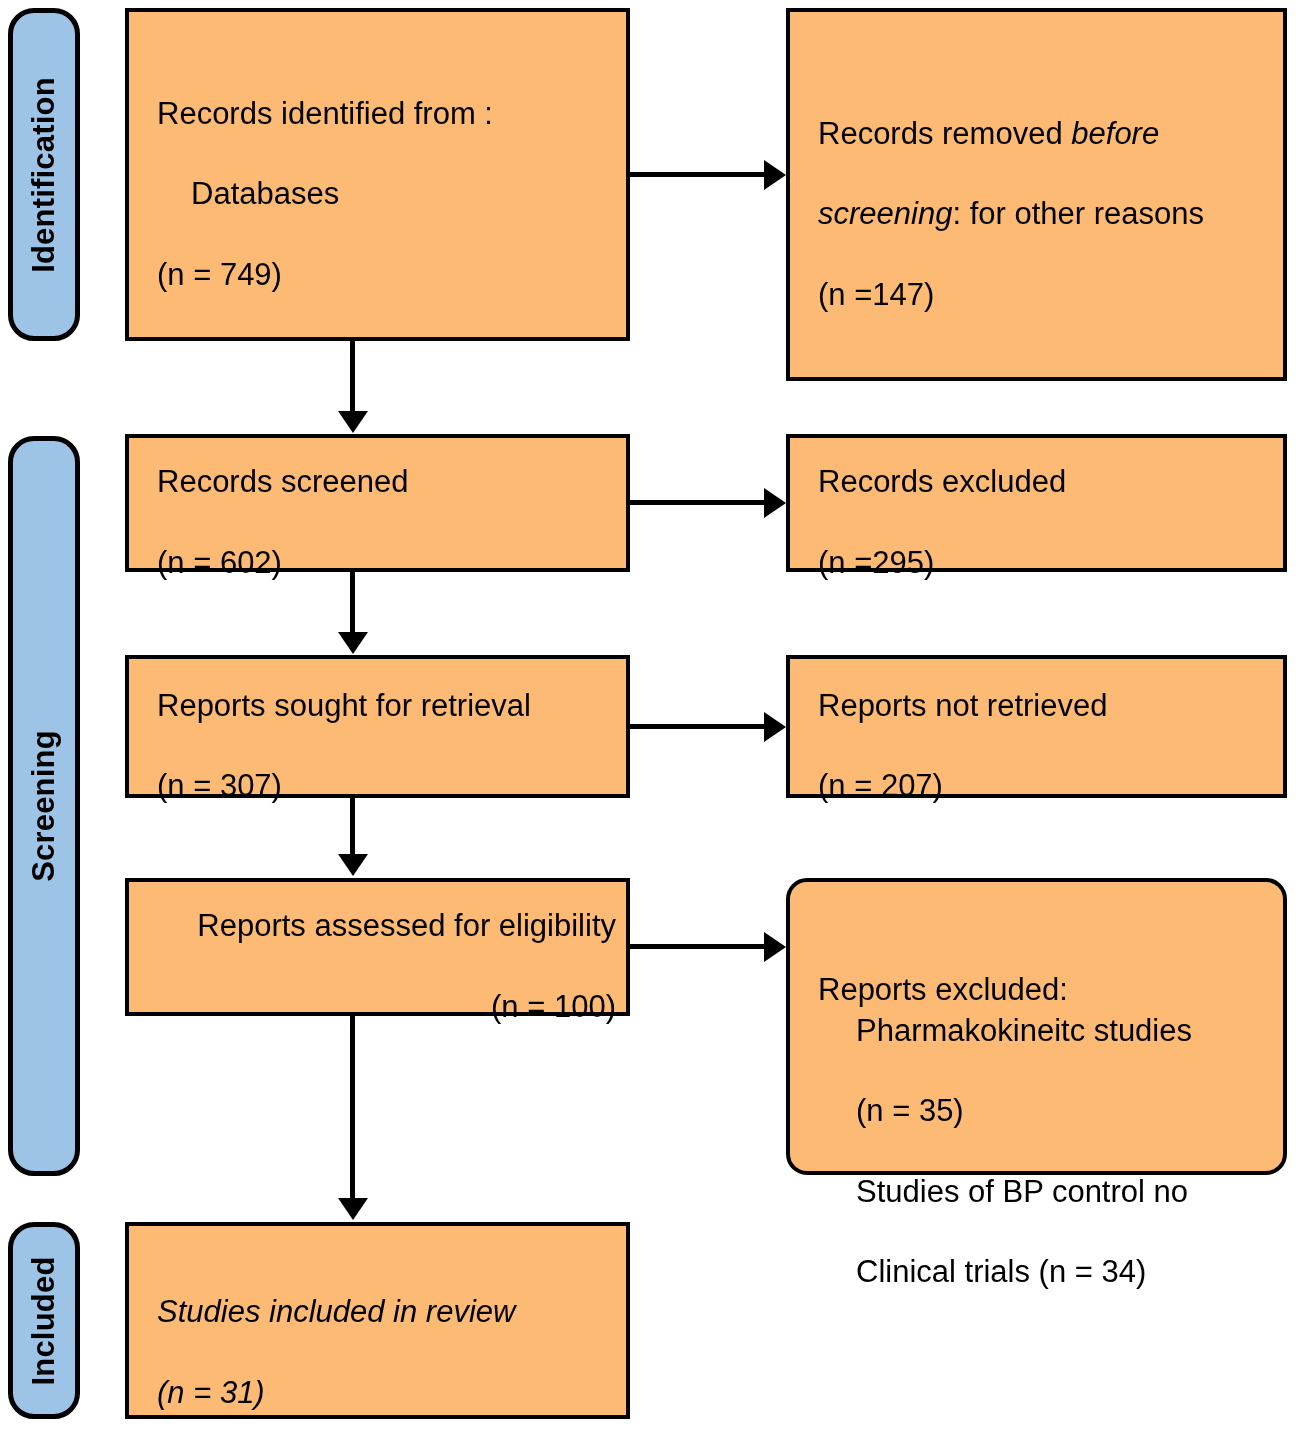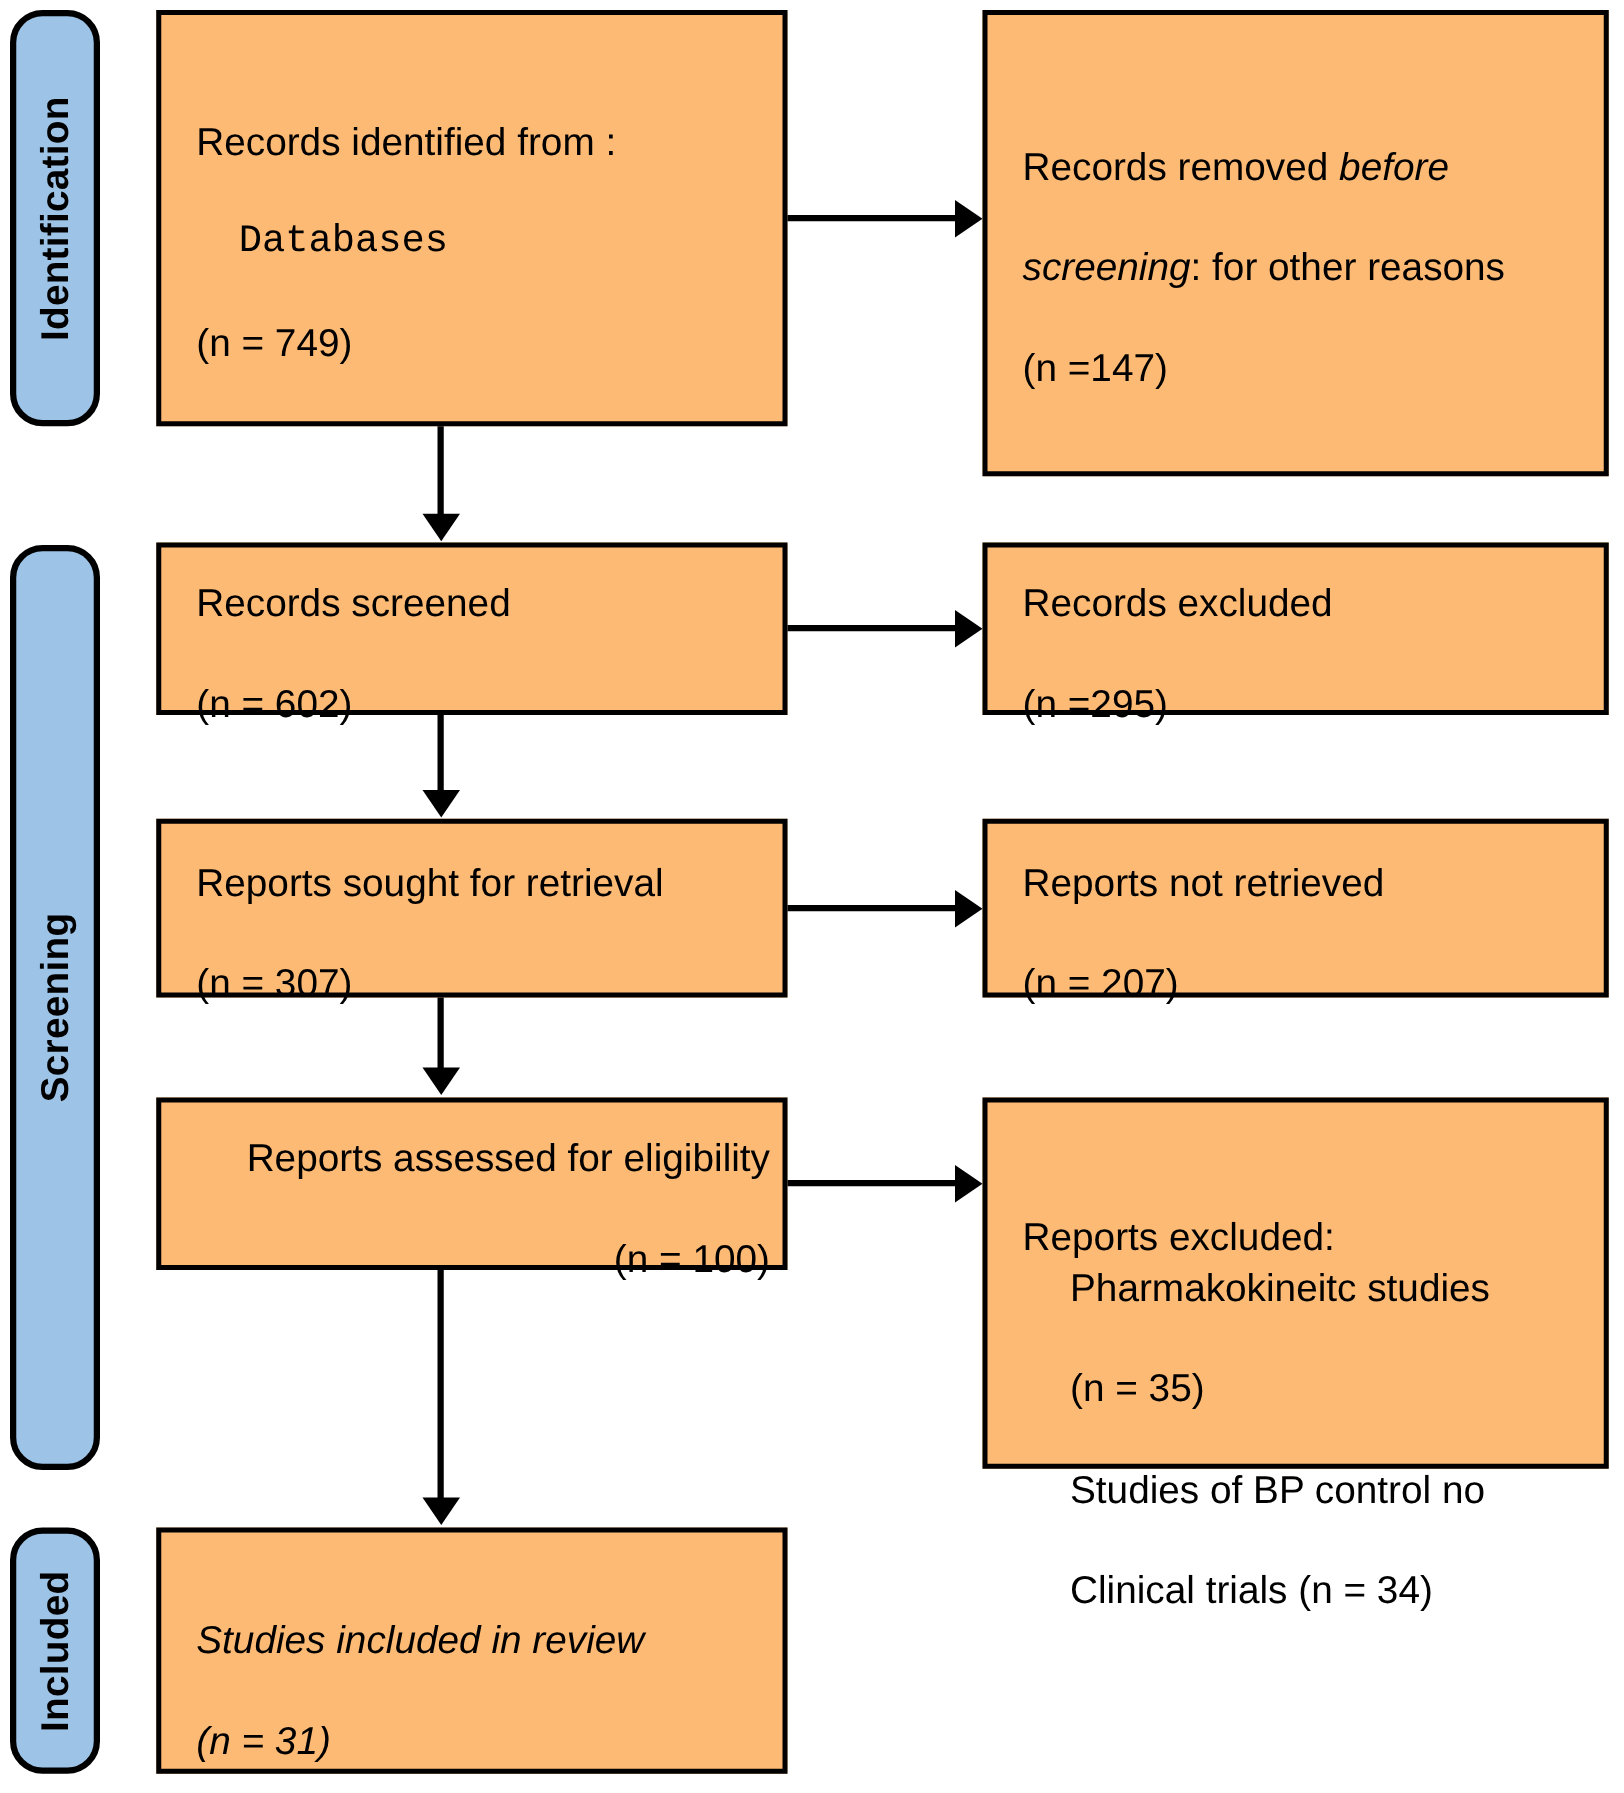--- a/index.html
+++ b/index.html
@@ -54,21 +54,20 @@
   .node-text.v-center {
     top: 50%;
     transform: translateY(-50%);
   }
   .node-text .ital {
     font-style: italic;
   }
   .indent1 {
     display: block;
     padding-left: 34px;
-    font-family: Liberation Mono, monospace;
   }
   .indent2 {
     display: block;
     padding-left: 38px;
   }
   
   .arrow-v {
     position: absolute;
     width: 5px;
     background: #000000;
@@ -176,21 +175,21 @@
 
   <div class="arrow-v" style="left:350px; top:798px; width:5px; height:58px;"></div>
 
   <div class="node-box" style="left:125px; top:878px; width:505px; height:138px;text-align:right;">
     <div class="node-text v-center">
       <span>Reports assessed for eligibility</span><br>
       <span>(n = 100)</span>
     </div>
   </div>
 
-  <div class="node-box" style="left:786px; top:878px; width:501px; height:297px;">
+  <div class="node-box" style="left:786px; top:878px; width:501px; height:297px;border-radius:21px;">
     <div class="node-text" style="top:48px;">
       <span>Reports excluded:</span>
       <span class="indent2">Pharmakokineitc studies</span>
       <span class="indent2">(n = 35)</span>
       <span class="indent2">Studies of BP control no</span>
       <span class="indent2">Clinical trials (n = 34)</span>
     </div>
   </div>
 
   <div class="arrow-h" style="left:630px; top:944px; width:136px;"></div>

